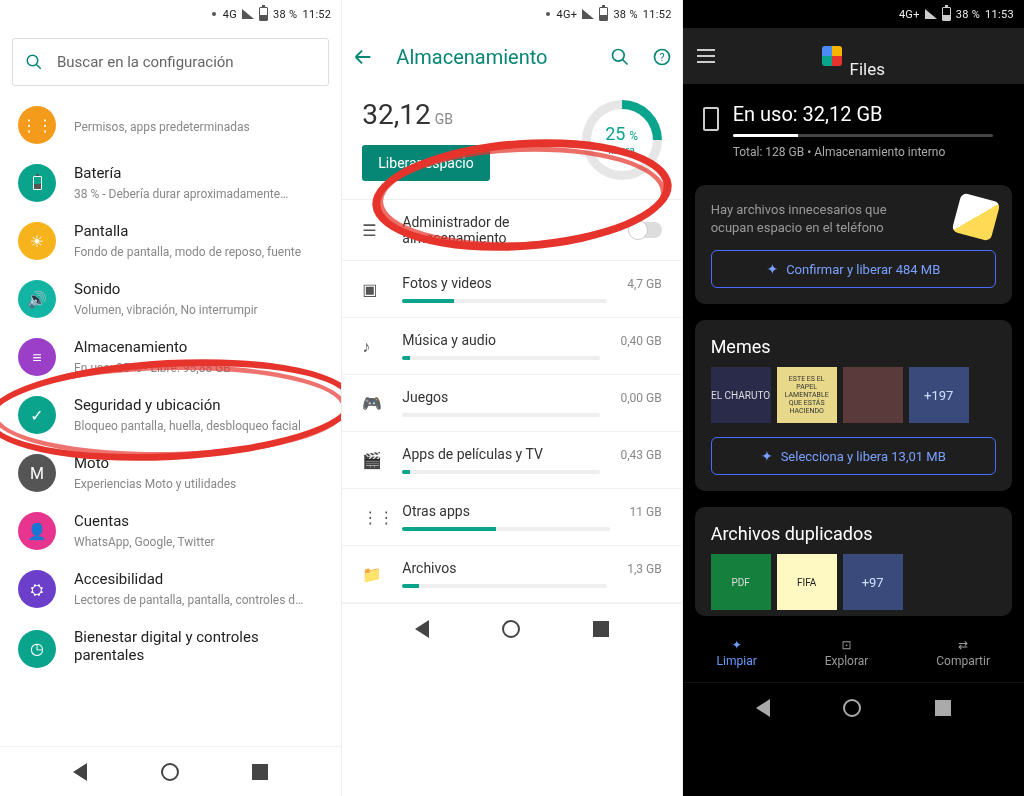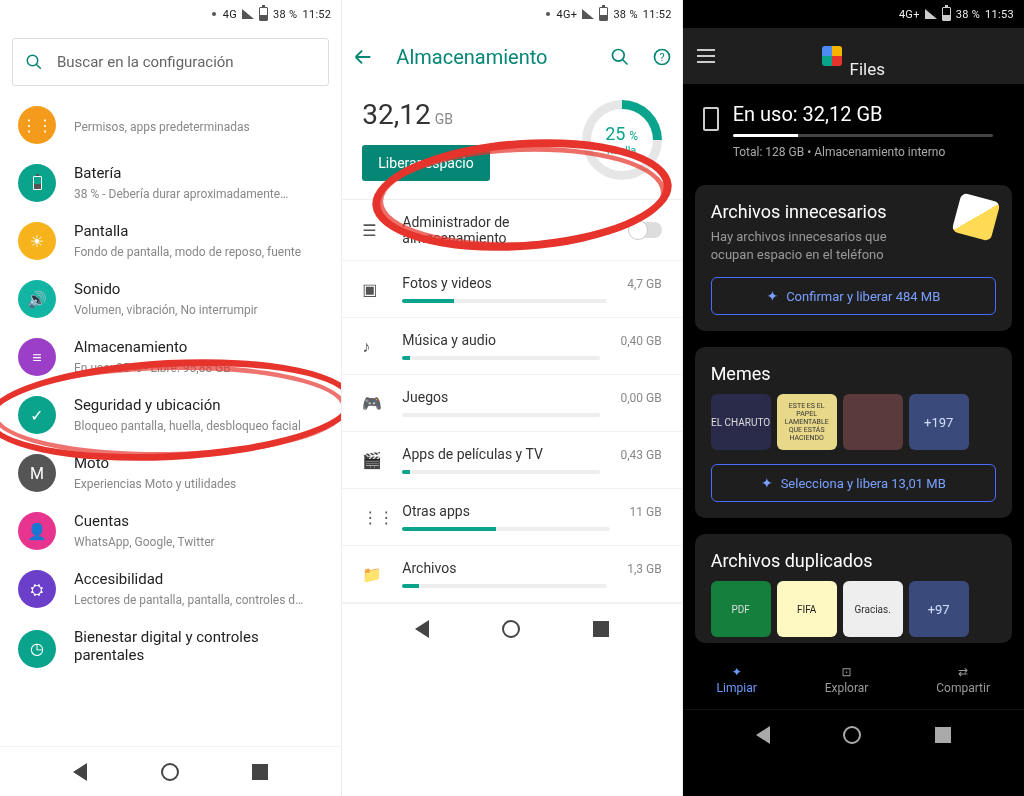--- a/index.html
+++ b/index.html
@@ -68,21 +68,21 @@
   .usebox .big{font-size:20px;color:#fff;}
   .usebox .bar{height:3px;background:#444;margin:8px 0;border-radius:2px;overflow:hidden;width:260px;}
   .usebox .bar span{display:block;height:100%;background:#fff;width:25%;}
   .usebox .sub{font-size:12px;color:#aaa;}
   .card{margin:8px 12px;background:#1e1e1e;border-radius:10px;padding:16px;}
   .card .ct{font-size:18px;color:#fff;margin-bottom:6px;}
   .card .cs{font-size:13px;color:#999;line-height:1.35;}
   .pill{border:1px solid #4a6cff;color:#7aa0ff;border-radius:6px;padding:10px 14px;font-size:13px;display:flex;align-items:center;justify-content:center;gap:8px;margin-top:14px;}
   .sparkle{color:#7aa0ff;font-size:14px;}
   .thumbs{display:flex;gap:6px;margin-top:10px;}
-  .th{width:60px;height:56px;border-radius:6px;background:#333;display:flex;align-items:center;justify-content:center;font-size:10px;text-align:center;color:#ddd;overflow:hidden;}
+  .th{width:60px;height:56px;border-radius:0;background:#333;display:flex;align-items:center;justify-content:center;font-size:10px;text-align:center;color:#ddd;overflow:hidden;}
   .th.more{background:#3a4a7a;color:#cfe0ff;font-size:13px;}
   .bottomtabs{height:58px;background:#000;display:flex;align-items:center;justify-content:space-around;font-size:12px;}
   .btab{display:flex;flex-direction:column;align-items:center;gap:2px;color:#999;}
   .btab.active{color:#6b9bff;}
   .brush{width:40px;height:40px;background:linear-gradient(135deg,#fff 50%,#ffda55 50%);border-radius:6px;transform:rotate(15deg);position:absolute;right:16px;top:12px;}
 
   svg{display:block;}
 </style>
 </head>
 <body>
@@ -210,21 +210,21 @@
       </svg>
   </div>
   <div class="summary">
     <div style="flex:1">
       <div><span class="big">32,12</span> <span class="unit">GB</span></div>
       <div class="btn-free">Liberar espacio</div>
     </div>
     <div class="ring">
       <div class="ring-in">
           <div><span class="p">25</span> <span style="font-size:12px">%</span></div>
-          <div class="u">huella</div>
+          <div class="u">libera</div>
         </div>
     </div>
   </div>
   <div class="cat">
     <div class="ic">☰</div>
     <div class="mid">
         <div class="t">Administrador de almacenamiento</div>
       </div>
     <div class="toggle"></div>
   </div>
@@ -327,21 +327,20 @@
     <div>
       <div class="big">En uso: 32,12 GB</div>
       <div class="bar">
           <span></span>
         </div>
       <div class="sub">Total: 128 GB • Almacenamiento interno</div>
     </div>
   </div>
   <div class="card" style="position:relative">
     <div class="brush"></div>
-    <div class="ct">Archivos innecesarios</div>
     <div class="cs" style="max-width:200px">Hay archivos innecesarios que ocupan espacio en el teléfono</div>
     <div class="pill">
         <span class="sparkle">✦</span>
         <span>Confirmar y liberar 484 MB</span>
       </div>
   </div>
   <div class="card">
     <div class="ct">Memes</div>
     <div class="thumbs">
       <div class="th" style="background:#2a2a4a">EL CHARUTO</div>
@@ -352,21 +351,20 @@
     <div class="pill">
         <span class="sparkle">✦</span>
         <span>Selecciona y libera 13,01 MB</span>
       </div>
   </div>
   <div class="card" style="padding-bottom:6px">
     <div class="ct">Archivos duplicados</div>
     <div class="thumbs">
       <div class="th" style="background:#15803d">PDF</div>
       <div class="th" style="background:#fef9c3;color:#222">FIFA</div>
-      <div class="th" style="background:#eee;color:#333">Gracias.</div>
       <div class="th more">+97</div>
     </div>
   </div>
   <div class="bottomtabs">
     <div class="btab active">
         <span>✦</span>
         <span>Limpiar</span>
       </div>
     <div class="btab">
         <span>⊡</span>

